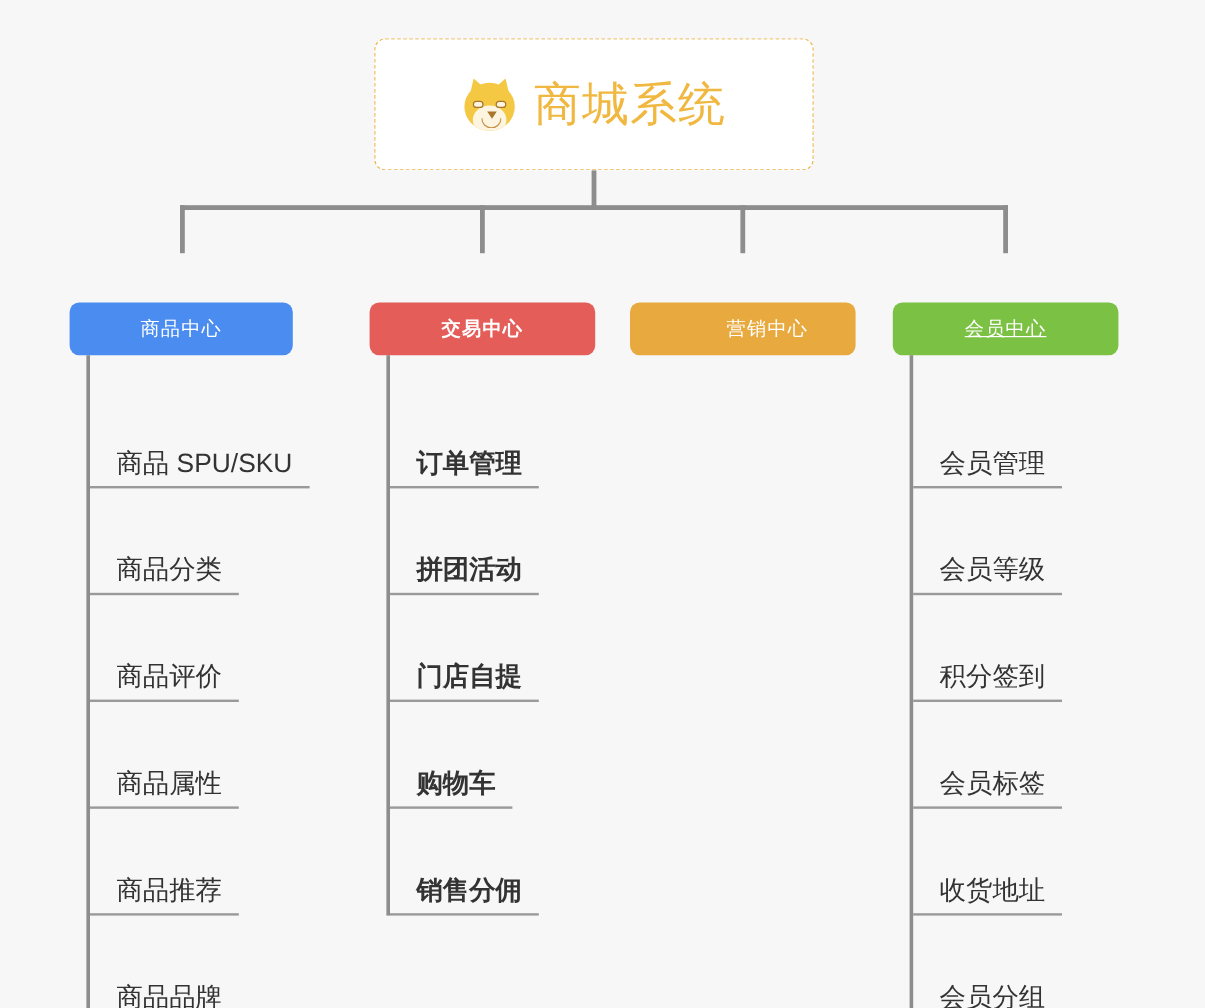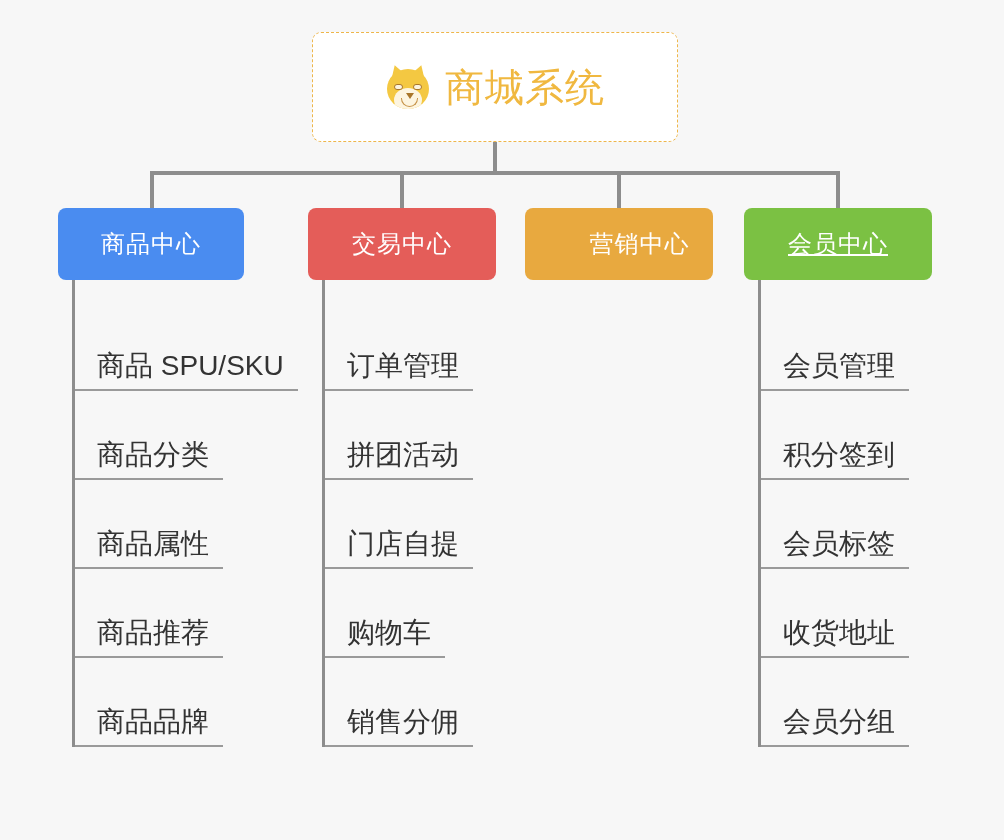--- a/index.html
+++ b/index.html
@@ -121,35 +121,36 @@
     left: 0;
     top: 208px;
     width: 1004px;
   }
   .column {
     position: absolute;
     top: 0;
     width: 220px;
   }
   .column.c1 { left: 58px; }
-  .column.c2 { left: 308px; }
+  .column.c2 { left: 308px; font-weight: bold; }
   .column.c3 { left: 525px; }
   .column.c4 { left: 744px; }
 
   .cat-header {
     width: 186px;
-    height: 72px;
+    height: 44px;
     border-radius: 8px;
     display: flex;
     align-items: center;
     justify-content: center;
     color: #ffffff;
-    font-size: 24px;
+    font-size: 16px;
     letter-spacing: 1px;
     box-sizing: border-box;
+    margin-top: 44px;
   }
   .column.c2 .cat-header { width: 188px; }
   .column.c3 .cat-header { width: 188px; padding-left: 41px; }
   .column.c4 .cat-header { width: 188px; text-decoration: underline; }
 
   
   .leaf-list {
     position: relative;
     margin-top: 0;
     padding-top: 22px;
@@ -167,21 +168,21 @@
   .leaf-item::before {
     content: "";
     position: absolute;
     left: -16px;
     bottom: 0;
     width: 16px;
     height: 0;
   }
   .leaf-label {
     display: inline-block;
-    font-size: 28px;
+    font-size: 22px;
     color: #333333;
     padding: 0 14px 7px 22px;
     border-bottom: 2px solid #9a9a9a;
     white-space: nowrap;
     line-height: 1.15;
     margin-left: -16px;
     text-align: center;
   }
 </style>
 </head>
@@ -216,20 +217,23 @@
     <div class="column c1">
       <div class="cat-header" style="background-color: rgb(74, 140, 240);">商品中心</div>
       <div class="leaf-list">
         <div class="leaf-item">
             <span class="leaf-label">商品 SPU/SKU</span>
           </div>
         <div class="leaf-item">
             <span class="leaf-label">商品分类</span>
           </div>
         <div class="leaf-item">
+            <span class="leaf-label">商品评价</span>
+          </div>
+        <div class="leaf-item">
             <span class="leaf-label">商品属性</span>
           </div>
         <div class="leaf-item">
             <span class="leaf-label">商品推荐</span>
           </div>
         <div class="leaf-item">
             <span class="leaf-label">商品品牌</span>
           </div>
       </div>
     </div>
@@ -259,20 +263,23 @@
       <div class="cat-header" style="background-color: rgb(232, 169, 63);">营销中心</div>
     </div>
 
     <div class="column c4">
       <div class="cat-header" style="background-color: rgb(123, 193, 67);">会员中心</div>
       <div class="leaf-list">
         <div class="leaf-item">
             <span class="leaf-label">会员管理</span>
           </div>
         <div class="leaf-item">
+            <span class="leaf-label">会员等级</span>
+          </div>
+        <div class="leaf-item">
             <span class="leaf-label">积分签到</span>
           </div>
         <div class="leaf-item">
             <span class="leaf-label">会员标签</span>
           </div>
         <div class="leaf-item">
             <span class="leaf-label">收货地址</span>
           </div>
         <div class="leaf-item">
             <span class="leaf-label">会员分组</span>

